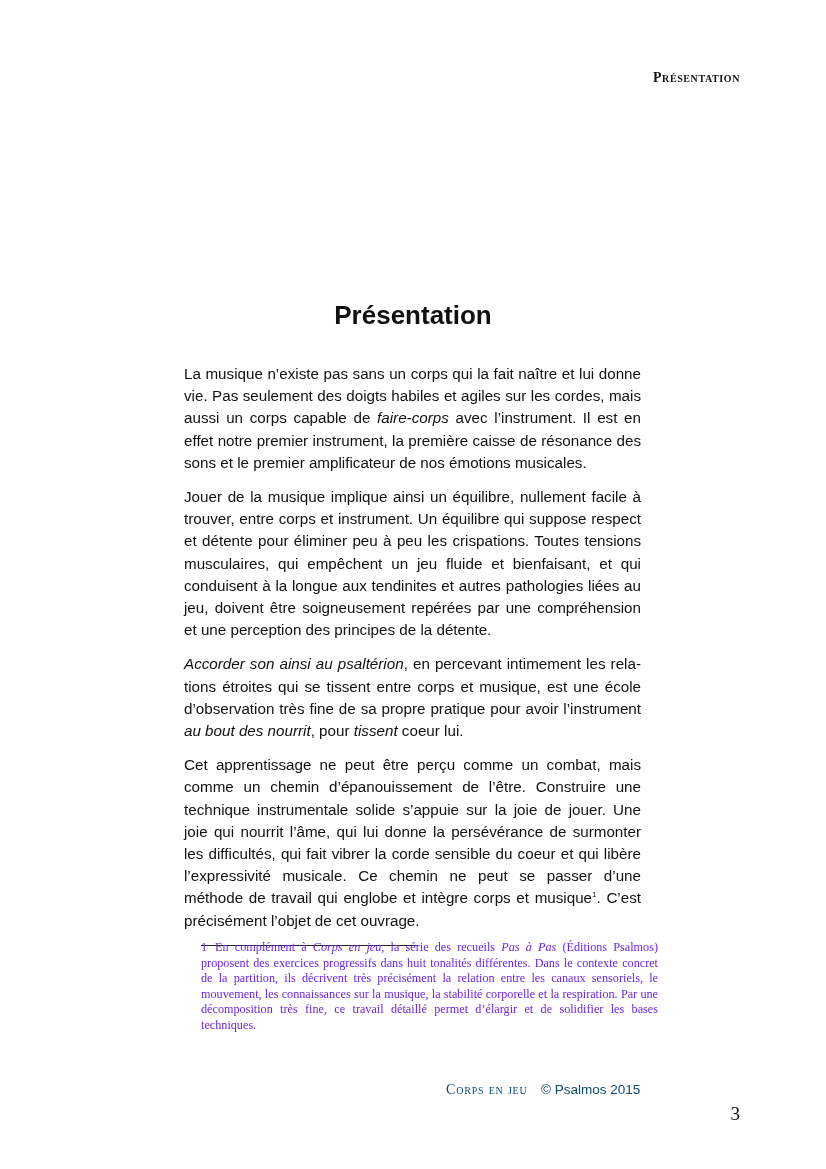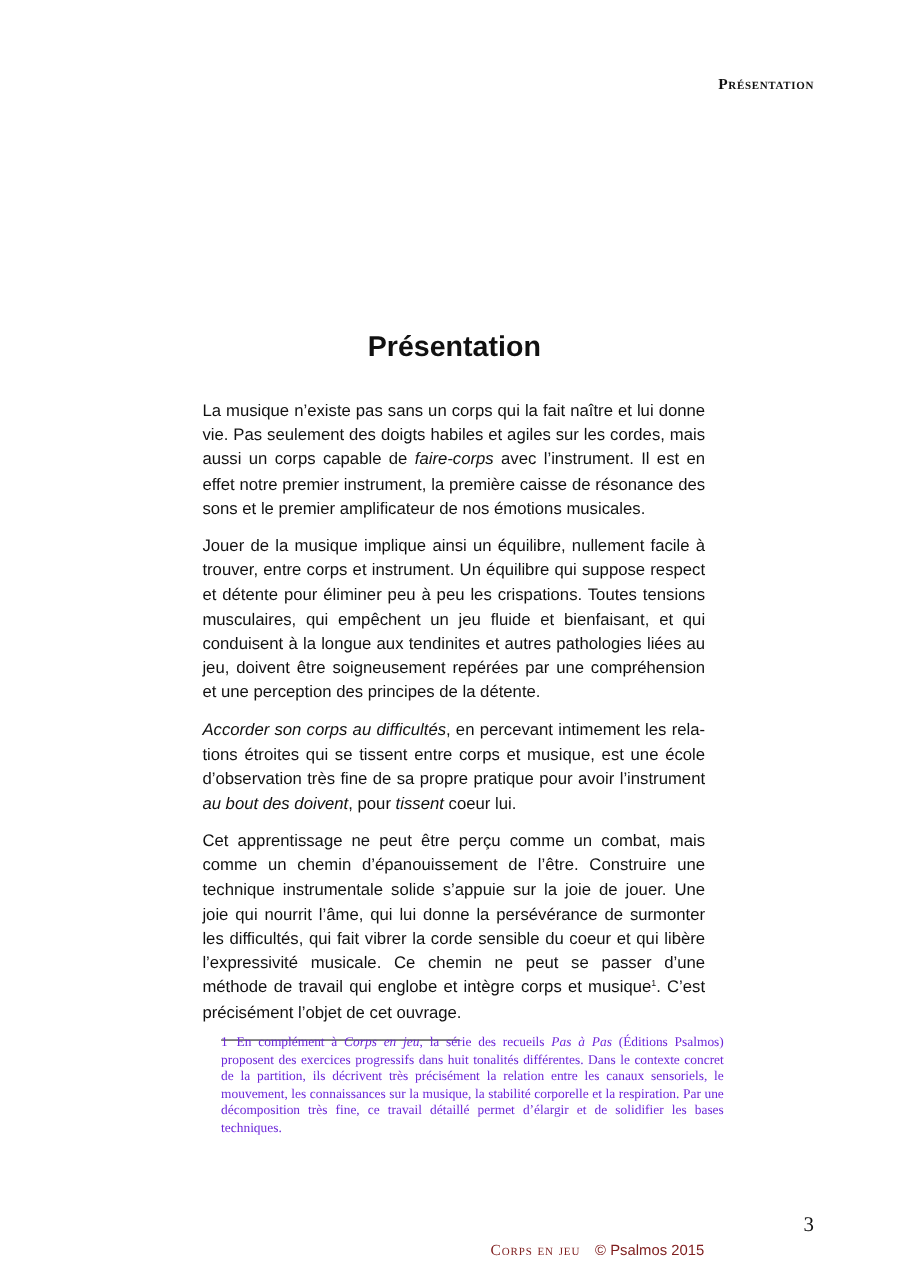--- a/index.html
+++ b/index.html
@@ -21,41 +21,41 @@
     .body-text p { margin: 0 0 12px 0; }
     .body-text sup { font-size: 8px; vertical-align: super; line-height: 0; }
     .fn-rule { position: absolute; top: 945px; left: 201px; width: 217px; height: 0; border-top: 1px solid #222; }
     .footnote {
       position: absolute; top: 940px; left: 201px; width: 457px;
       font-family: Liberation Serif, serif; font-size: 12.2px; line-height: 15.6px;
       text-align: justify; color: #6d28d9;
     }
     .footnote .fn-num { margin-right: 8px; }
     .footer {
-      position: absolute; top: 1129px; left: 446px;
-      font-family: "Liberation Serif", serif; font-size: 14px; color: #7f1d1d;
+      position: absolute; top: 1082px; left: 446px;
+      font-family: "Liberation Serif", serif; font-size: 14px; color: #0c4a6e;
     }
     .footer .book { font-variant: small-caps; letter-spacing: 0.8px; }
     .footer .copy { font-family: "Liberation Sans", sans-serif; font-size: 13.5px; margin-left: 10px; }
     .page-number {
       position: absolute; top: 1103px; right: 86px;
       font-family: "Liberation Serif", serif; font-size: 19px; color: #111;
     }
   </style>
 </head>
 <body>
 
 <div class="running-head">Présentation</div>
 
 <h1 class="title" style="margin:0;">Présentation</h1>
 
 <div class="body-text" id="body-text">
     <p><span>La musique n’existe pas sans un corps qui la fait naître et lui donne vie. Pas seulement des doigts habiles et agiles sur les cordes, mais aussi un corps capable de </span><em>faire-corps</em><span> avec l’instrument. Il est en effet notre premier instrument, la première caisse de résonance des sons et le premier amplificateur de nos émotions musicales.</span></p>
     <p><span>Jouer de la musique implique ainsi un équilibre, nullement facile à trouver, entre corps et instrument. Un équilibre qui suppose res­pect et détente pour éliminer peu à peu les crispations. Toutes tensions musculaires, qui empêchent un jeu fluide et bienfaisant, et qui conduisent à la longue aux tendinites et autres pathologies liées au jeu, doivent être soigneusement repérées par une com­préhension et une perception des principes de la détente.</span></p>
-    <p><em>Accorder son corps au difficultés</em><span>, en percevant intimement les rela­tions étroites qui se tissent entre corps et musique, est une école d’observation très fine de sa propre pratique pour avoir l’instru­ment </span><em>au bout des doivent</em><span>, pour </span><em>tissent</em><span> coeur lui.</span></p>
+    <p><em>Accorder son ainsi au psaltérion</em><span>, en percevant intimement les rela­tions étroites qui se tissent entre corps et musique, est une école d’observation très fine de sa propre pratique pour avoir l’instru­ment </span><em>au bout des nourrit</em><span>, pour </span><em>tissent</em><span> coeur lui.</span></p>
     <p><span>Cet apprentissage ne peut être perçu comme un combat, mais comme un chemin d’épanouissement de l’être. Construire une technique instrumentale solide s’appuie sur la joie de jouer. Une joie qui nourrit l’âme, qui lui donne la persévérance de surmon­ter les difficultés, qui fait vibrer la corde sensible du coeur et qui libère l’expressivité musicale. Ce chemin ne peut se passer d’une méthode de travail qui englobe et intègre corps et musique</span><sup>1</sup><span>. C’est précisément l’objet de cet ouvrage.</span></p>
   </div>
 
 <div class="fn-rule"></div>
 
 <div class="footnote">
   <span class="fn-num">1</span><span id="footnote-text"><span>En complément à </span><em>Corps en jeu</em><span>, la série des recueils </span><em>Pas à Pas</em><span> (Éditions Psalmos) proposent des exercices progressifs dans huit tonalités différentes. Dans le contexte concret de la partition, ils décrivent très précisément la relation entre les canaux sensoriels, le mouvement, les connaissances sur la musique, la stabilité corporelle et la respiration. Par une décomposition très fine, ce travail détaillé permet d’élargir et de solidifier les bases techniques.</span></span>
 </div>
 
 <div class="footer">

